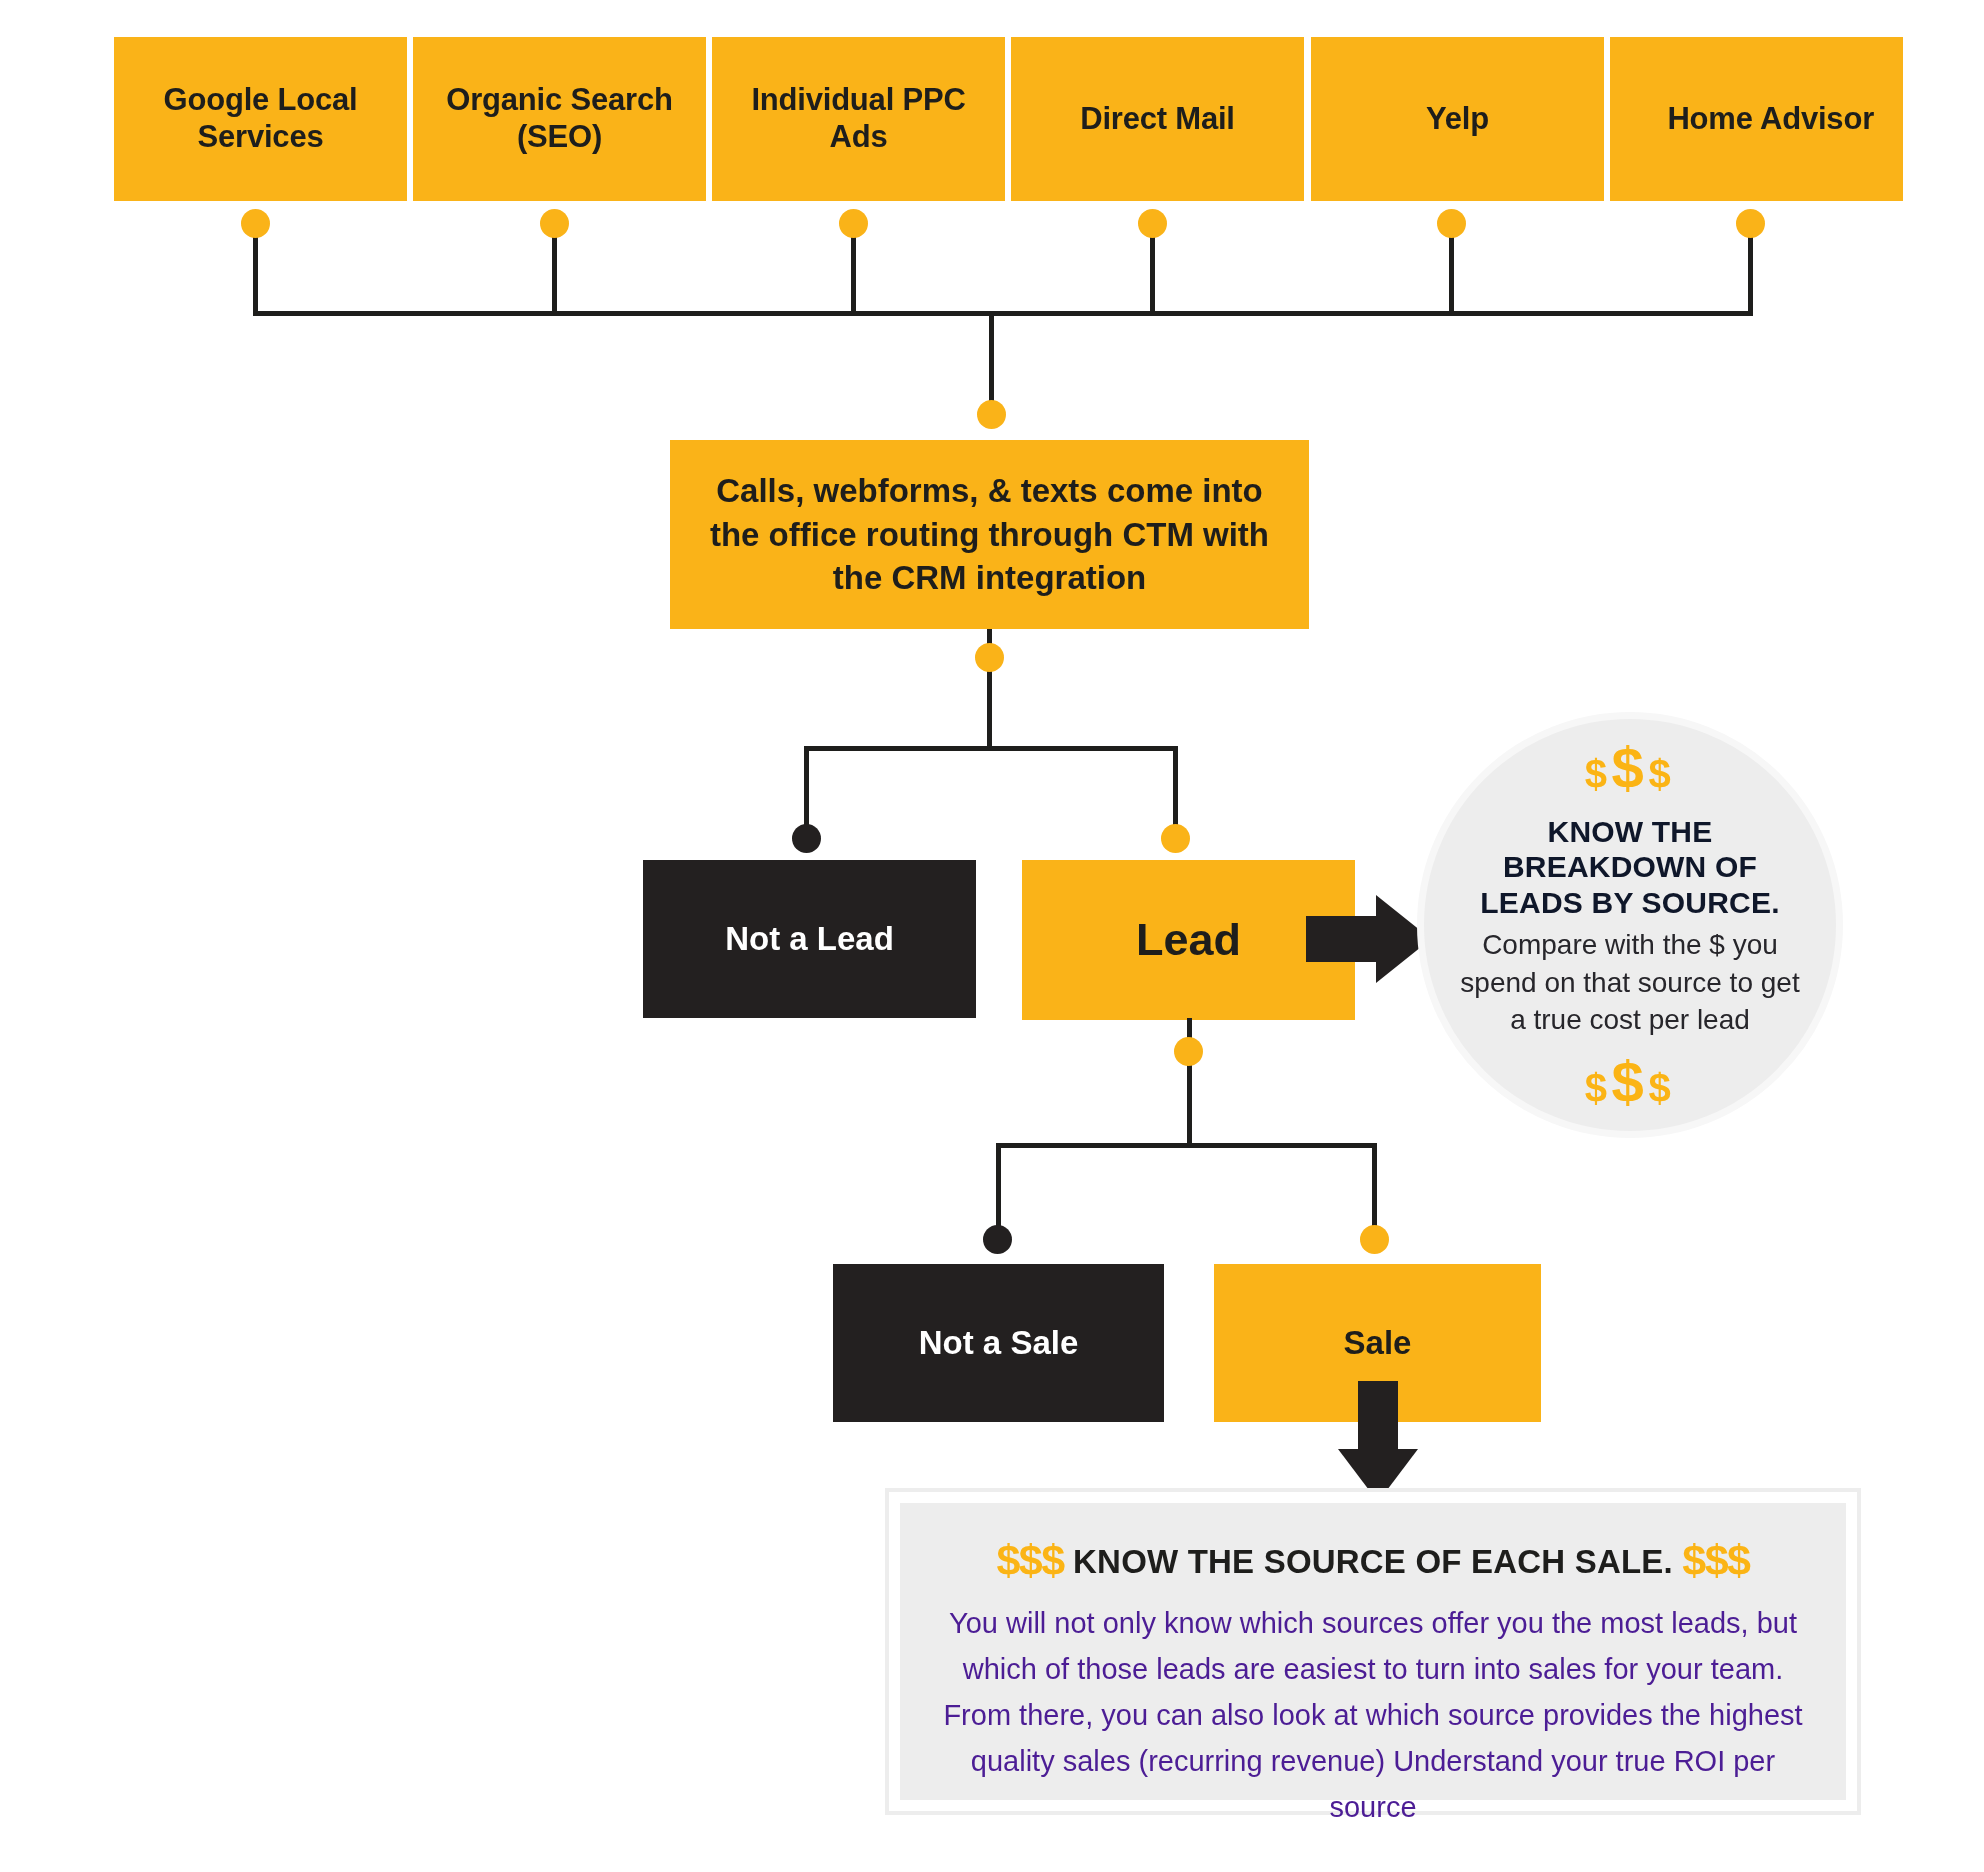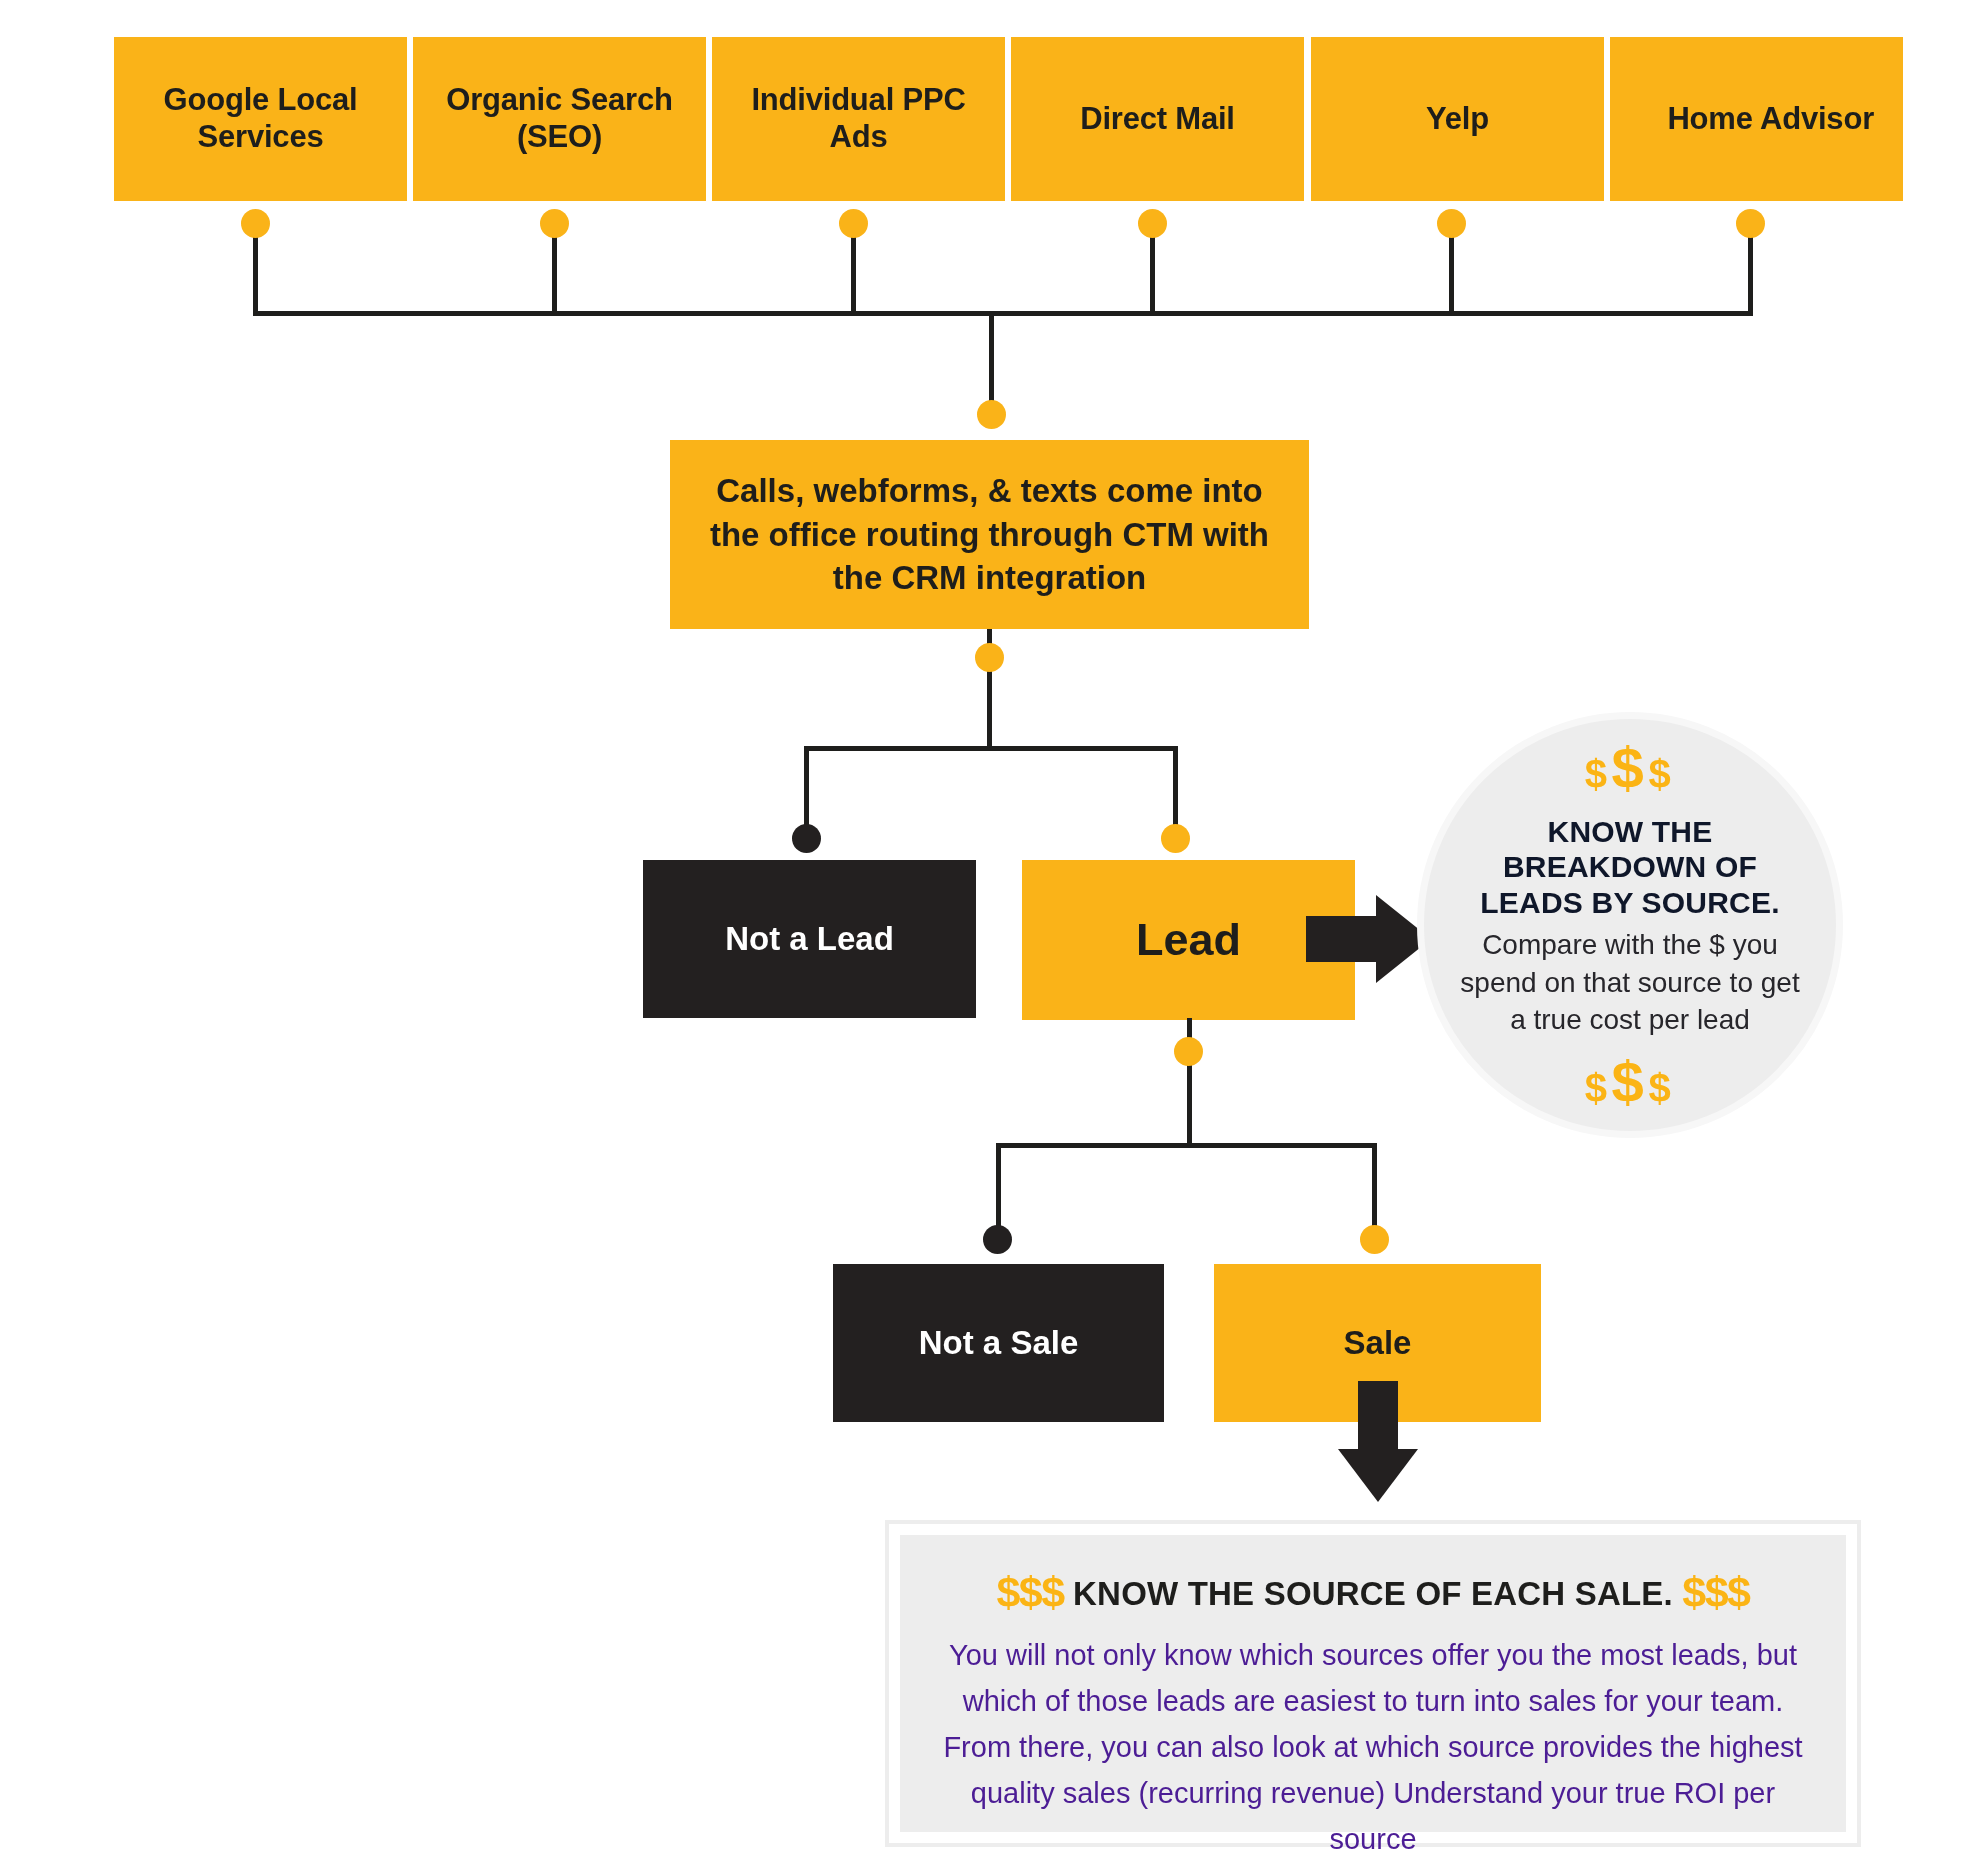--- a/index.html
+++ b/index.html
@@ -149,21 +149,20 @@
     border-top: 53px solid #232020;
   }
 
   
   .bottom-callout {
     position: absolute;
     box-sizing: border-box;
     background: #ffffff;
     border: 4.6px solid #EDEDED;
     padding: 10.7px;
-    margin-top: 32px;
   }
   .bottom-inner {
     background: #EDEDED;
     width: 100%;
     height: 100%;
     box-sizing: border-box;
     padding: 33px 40px 40px 40px;
     text-align: center;
   }
   .bc-head {

